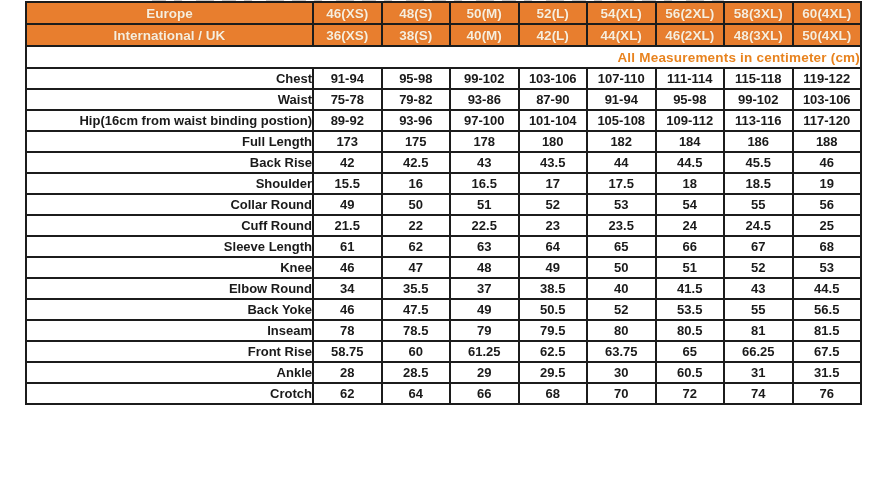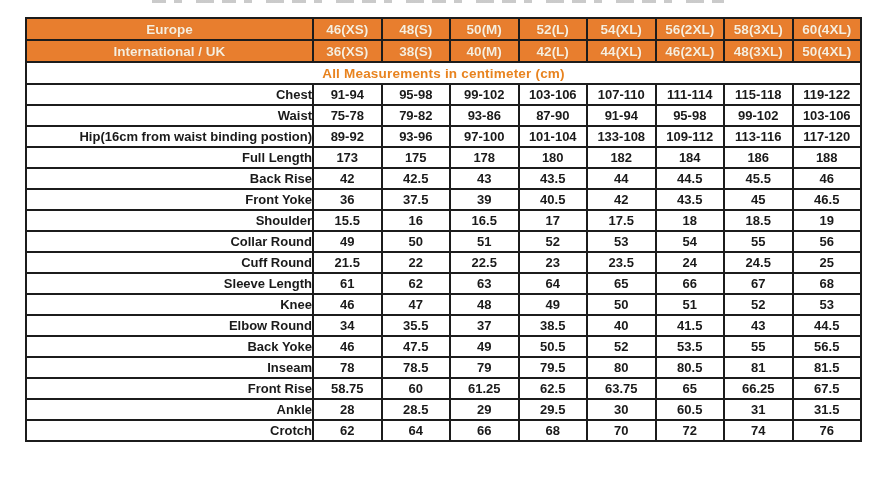--- a/index.html
+++ b/index.html
@@ -14,21 +14,21 @@
   .crop-fragments {
     position: absolute; top: 0; left: 152px;
     width: 572px; height: 3px;
     background: repeating-linear-gradient(90deg,
       #8a8a8a 0 14px, transparent 14px 22px,
       #8a8a8a 22px 30px, transparent 30px 44px,
       #8a8a8a 44px 62px, transparent 62px 70px);
     opacity: .45;
   }
   table.size-chart {
-    position: absolute; left: 25px; top: 17px;
+    position: absolute; left: 25px; top: 1px;
     width: 837px;
     border-collapse: collapse;
     table-layout: fixed;
     border: 1px solid #1c1c1c;
     padding-left: 16px;
   }
   td {
     border: 2px solid #1c1c1c;
     padding: 0;
     height: 19px;
@@ -45,20 +45,21 @@
     color: #f8eedd;
     height: 20px;
     font-size: 13.5px;
     text-shadow: 0 0 1px rgba(140,70,10,.35);
   }
   td.units {
     color: #e8831f;
     font-size: 13.5px;
     height: 20px;
     letter-spacing: .2px;
+    text-align: right;
   }
   tr.data td.lbl {
     text-align: right;
     padding-left: 12px;
   }
 </style>
 </head>
 <body>
 
 <div class="crop-fragments"></div>
@@ -122,21 +123,21 @@
         <td>95-98</td>
         <td>99-102</td>
         <td>103-106</td>
       </tr>
       <tr class="data">
         <td class="lbl">Hip(16cm from waist binding postion)</td>
         <td>89-92</td>
         <td>93-96</td>
         <td>97-100</td>
         <td>101-104</td>
-        <td>133-108</td>
+        <td>105-108</td>
         <td>109-112</td>
         <td>113-116</td>
         <td>117-120</td>
       </tr>
       <tr class="data">
         <td class="lbl">Full Length</td>
         <td>173</td>
         <td>175</td>
         <td>178</td>
         <td>180</td>
@@ -150,31 +151,20 @@
         <td>42</td>
         <td>42.5</td>
         <td>43</td>
         <td>43.5</td>
         <td>44</td>
         <td>44.5</td>
         <td>45.5</td>
         <td>46</td>
       </tr>
       <tr class="data">
-        <td class="lbl">Front Yoke</td>
-        <td>36</td>
-        <td>37.5</td>
-        <td>39</td>
-        <td>40.5</td>
-        <td>42</td>
-        <td>43.5</td>
-        <td>45</td>
-        <td>46.5</td>
-      </tr>
-      <tr class="data">
         <td class="lbl">Shoulder</td>
         <td>15.5</td>
         <td>16</td>
         <td>16.5</td>
         <td>17</td>
         <td>17.5</td>
         <td>18</td>
         <td>18.5</td>
         <td>19</td>
       </tr>

